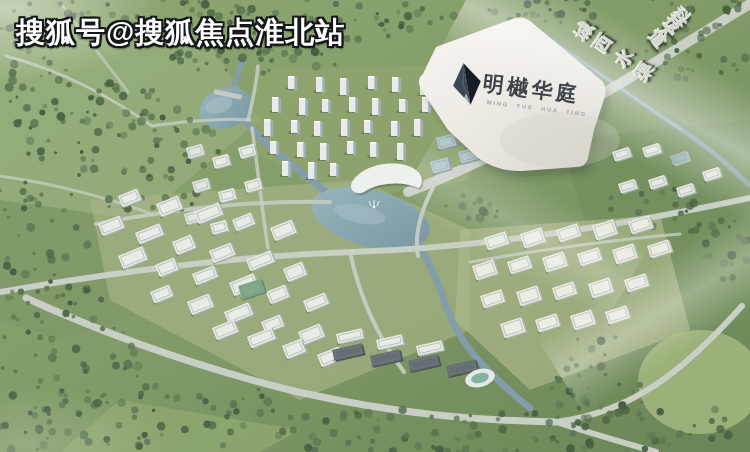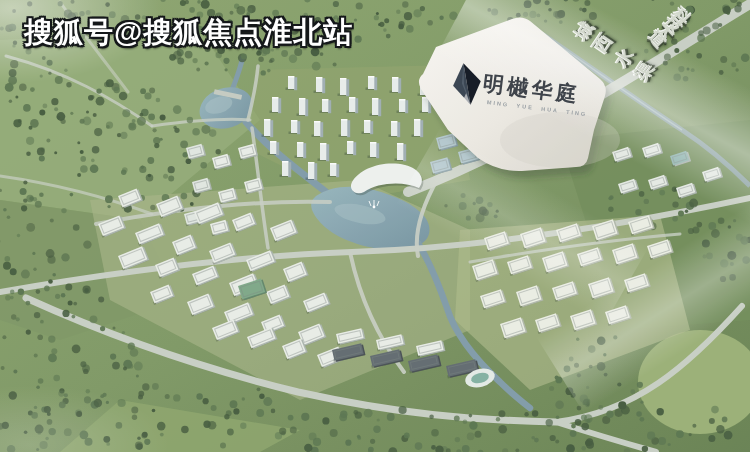--- a/index.html
+++ b/index.html
@@ -4,21 +4,21 @@
 <style>
   html,body{margin:0;padding:0;background:#fff;}
   .stage{
     position:relative;width:750px;height:452px;overflow:hidden;
     font-family:"Liberation Sans",sans-serif;background:#7d9661;
   }
   .stage svg.scene{position:absolute;left:0;top:0;width:750px;height:452px;display:block;}
 
   
   .watermark{
-    position:absolute;left:24px;top:13px;z-index:30;
+    position:absolute;left:16px;top:13px;z-index:30;
     font-size:29px;font-weight:800;color:#ffffff;letter-spacing:1px;white-space:nowrap;
     text-shadow:
       -2px -2px 0 #15181a, 2px -2px 0 #15181a, -2px 2px 0 #15181a, 2px 2px 0 #15181a,
       0 -2px 0 #15181a, 0 2px 0 #15181a, -2px 0 0 #15181a, 2px 0 0 #15181a,
       1px 3px 2px rgba(0,0,0,.55);
   }
 
   
   .banner-title{
     position:absolute;left:483px;top:69px;z-index:25;white-space:nowrap;

